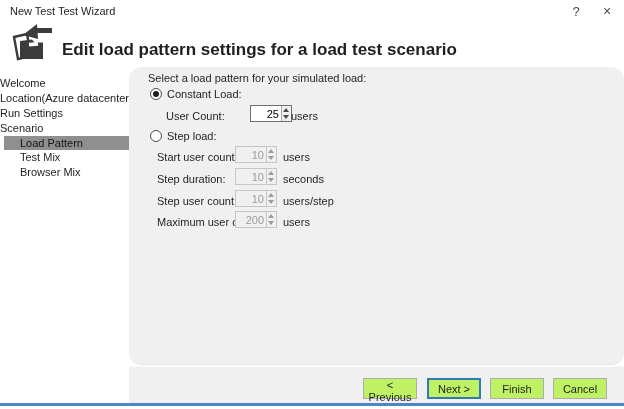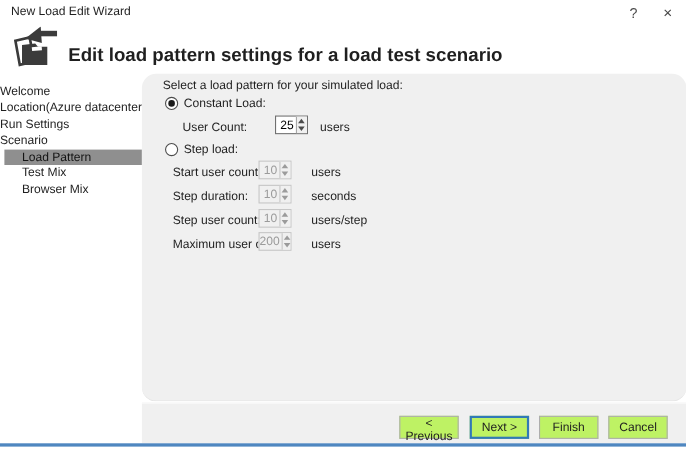--- a/index.html
+++ b/index.html
@@ -61,21 +61,21 @@
   }
   .radio.checked::after {
     content:""; position:absolute; left:2px; top:2px;
     width:6px; height:6px; border-radius:50%; background:#1b1b1b;
   }
 
   .f-label { position:absolute; color:#1f1f1f; }
   .f-unit  { position:absolute; color:#1f1f1f; }
 
   .spin {
-    position:absolute; width:30px; height:17px;
+    position:absolute; width:42px; height:17px;
     background:#fff; border:1px solid #707070;
     display:flex; font-size:11px; color:#000;
   }
   .spin-val { flex:1; text-align:right; padding:1px 2px 0 0; line-height:14px; }
   .spin-btns {
     width:10px; border-left:1px solid #a8a8a8; background:#f0f0f0;
     display:flex; flex-direction:column;
   }
   .spin-up, .spin-down { flex:1; position:relative; cursor:default; }
   .spin-up::after, .spin-down::after {
@@ -112,21 +112,21 @@
     position:absolute; left:0; top:403px; width:624px; height:3px;
     background:#4f87c0;
   }
 </style>
 </head>
 <body>
 
 <div class="window">
 
   <div class="titlebar">
-    <span class="win-title">New Load Edit Wizard</span>
+    <span class="win-title">New Test Test Wizard</span>
     <button class="tb-btn tb-help">?</button>
     <button class="tb-btn tb-close">×</button>
   </div>
 
   <div class="header">
     <span class="hicon">
       <svg viewBox="0 0 44 42" width="44" height="42">
         <path d="M6 13 L19 10 L23 32 L10 35 Z" fill="#ffffff" stroke="#3b3b3b" stroke-width="2.4"></path>
         <rect x="25" y="4" width="19" height="5" fill="#3b3b3b"></rect>
         <polygon points="29,0 15,11 30,15" fill="#3b3b3b"></polygon>

